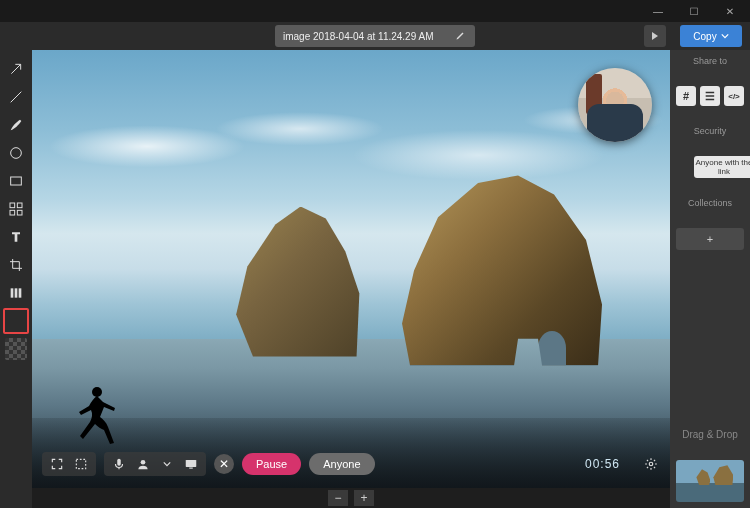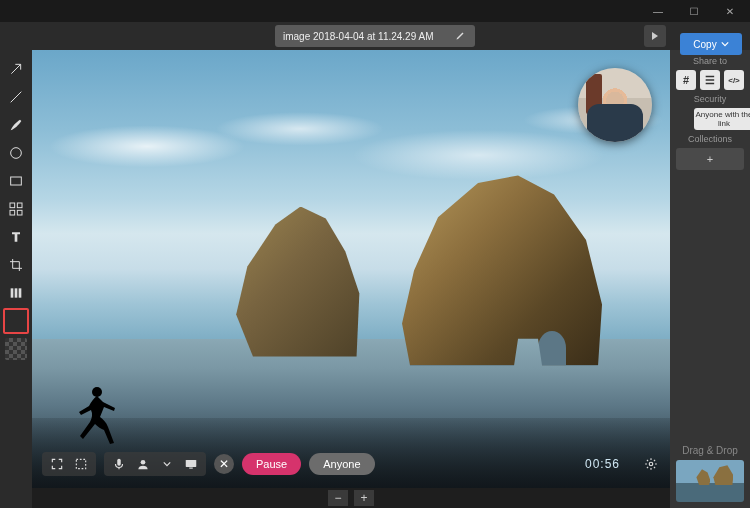--- a/index.html
+++ b/index.html
@@ -32,21 +32,21 @@
   padding: 0 8px; color: #eee; font-size: 10px;
 }
 .title-pill .pencil { margin-left: auto; }
 .header-play {
   position: absolute; right: 84px; top: 3px;
   width: 22px; height: 22px; background: #444;
   border-radius: 3px; display: flex; align-items: center;
   justify-content: center; cursor: pointer;
 }
 .header-copy {
-  position: absolute; right: 8px; top: 11px;
+  position: absolute; right: 8px; top: 3px;
   width: 62px; height: 22px; background: #3b82d6;
   border-radius: 3px; display: flex; align-items: center;
   justify-content: center; color: #fff; font-size: 10px;
   cursor: pointer; gap: 4px;
 }
 .main {
   flex: 1; display: flex; min-height: 0;
 }
 .toolbar {
   width: 32px; background: #2b2b2b;
@@ -157,21 +157,21 @@
   display:flex; align-items:center; justify-content:center; gap:6px;
 }
 .zoom-btn {
   width: 20px; height: 16px; background:#3a3a3a;
   display:flex; align-items:center; justify-content:center;
   color:#ccc; font-size:12px; cursor:pointer;
 }
 .sidebar {
   width: 80px; background: #353535;
   display:flex; flex-direction:column; align-items:center;
-  padding: 6px 6px; gap: 4px;
+  padding: 6px 6px; gap: 20px;
 }
 .side-title { font-size:9px; color:#999; }
 .share-row {
   display:flex; gap:4px;
 }
 .share-btn {
   width: 20px; height: 20px; background:#e8e8e8;
   border-radius:3px; display:flex; align-items:center;
   justify-content:center; color:#333; font-size:11px;
   cursor:pointer; font-weight:bold;

